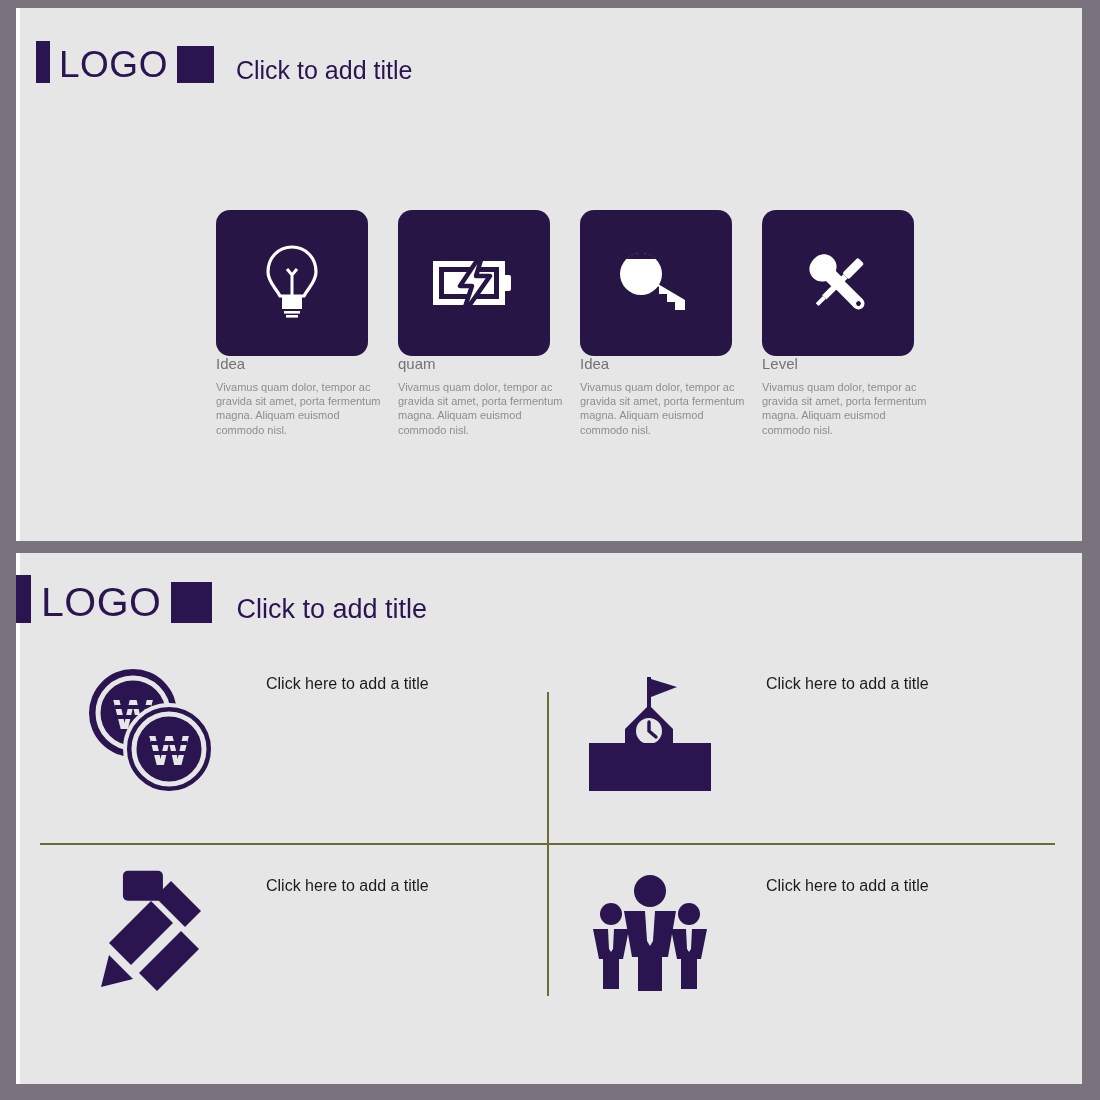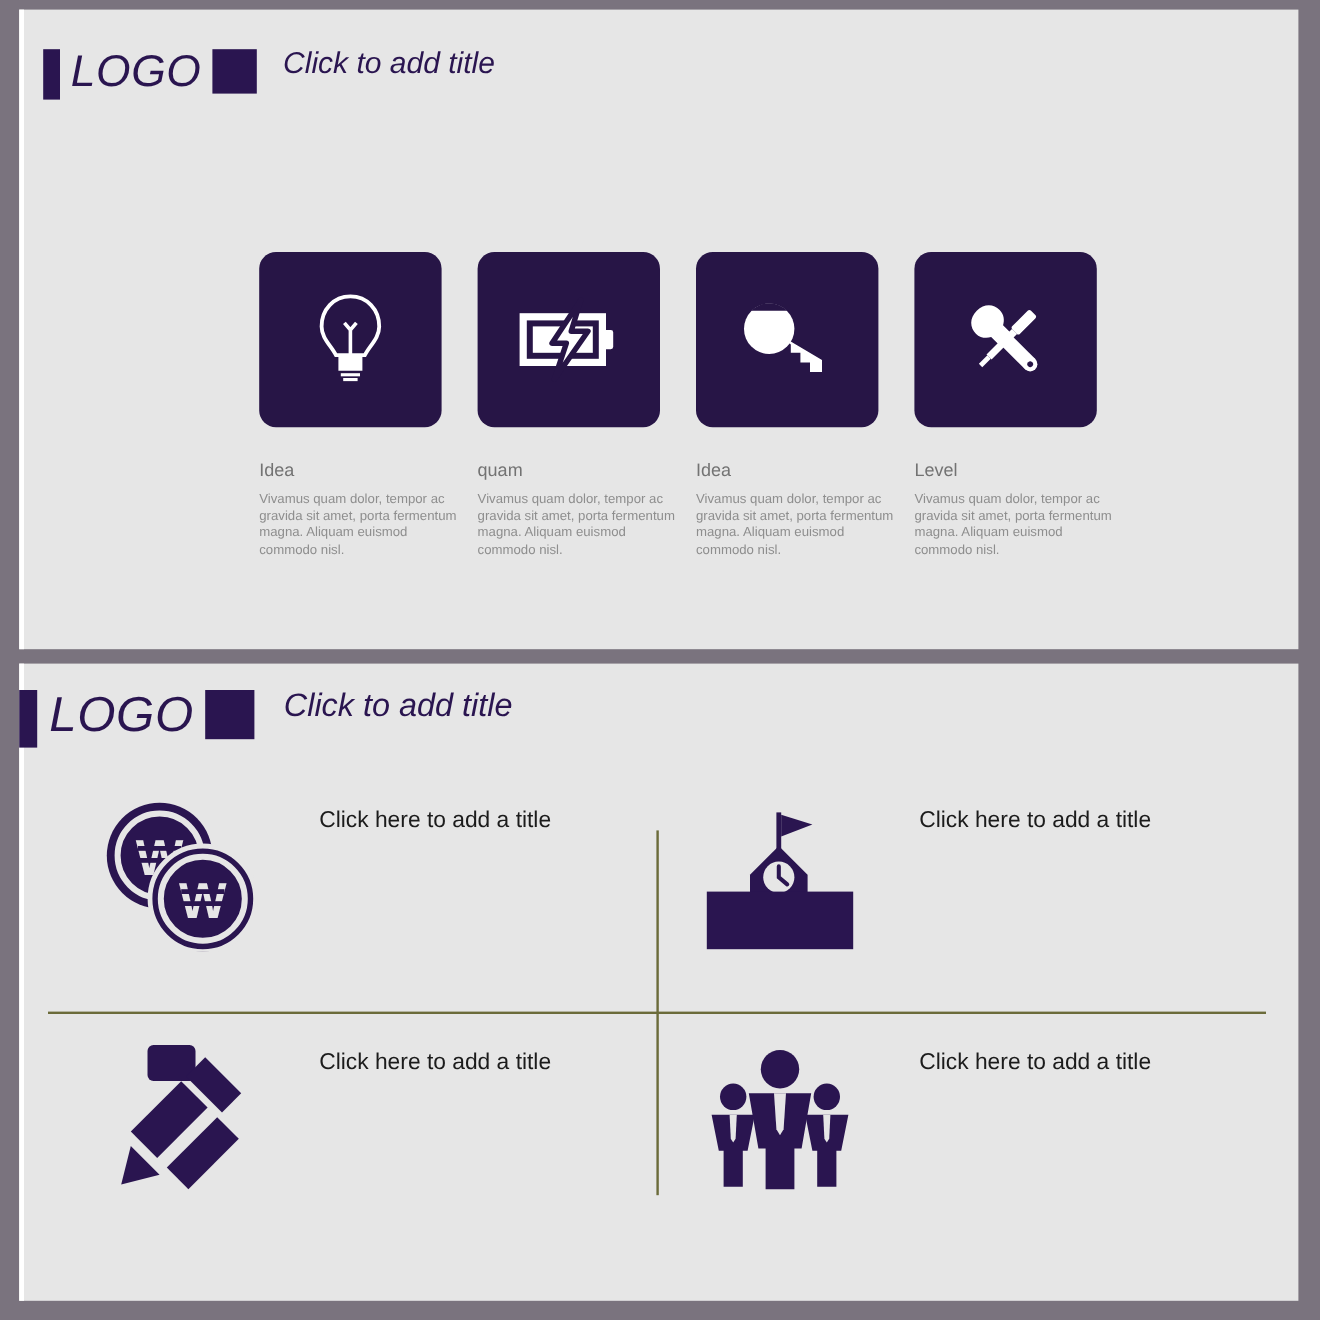--- a/index.html
+++ b/index.html
@@ -15,21 +15,21 @@
   .slide{
     position:absolute;
     background:#e6e6e6;
     border-left:4px solid #ffffff;
     box-sizing:border-box;
   }
   #slide1{left:16px;top:8px;width:1066px;height:533px;}
   #slide2{left:16px;top:553px;width:1066px;height:531px;}
 
   
-  .hdr{position:absolute;display:flex;align-items:flex-start;font-style:italic;}
+  .hdr{position:absolute;display:flex;align-items:flex-end;}
   .hdr-bar{background:#2a1550;}
   .hdr-logo{
     color:#2a1550;letter-spacing:.5px;line-height:1;
     font-weight:400;
   }
   .hdr-sq{background:#2a1550;}
   .hdr-title{color:#2a1550;font-weight:400;line-height:1;}
 
   #hdr1{left:16px;top:33px;}
   #hdr1 .hdr-bar{width:14px;height:42px;}
@@ -46,35 +46,35 @@
   
   .cards{position:absolute;left:196px;top:202px;display:flex;}
   .card-col{width:182px;margin-right:0;}
   .card-col + .card-col{margin-left:0;}
   .card{
     width:152px;height:146px;border-radius:14px;background:#271546;
     display:flex;align-items:center;justify-content:center;
   }
   .card svg{display:block;}
   .card-title{
-    margin-top:29px;color:#737373;font-size:15px;line-height:1;
+    color:#737373;font-size:15px;line-height:1;
   }
   .card-body{
     margin-top:9px;color:#8e8e8e;font-size:11px;line-height:14.2px;
     width:168px;
   }
 
   
   .q-hline{position:absolute;left:40px;top:843px;width:1015px;height:2px;background:#6b6b3a;}
   .q-vline{position:absolute;left:547px;top:692px;width:2px;height:304px;background:#6b6b3a;}
 
   .quad{position:absolute;display:flex;align-items:flex-start;}
   .quad-icon{width:180px;display:flex;justify-content:center;align-items:flex-start;}
   .quad-text{
-    color:#1c1c1c;font-size:19px;line-height:25px;width:210px;margin-top:6px;
+    color:#1c1c1c;font-size:16px;line-height:25px;width:210px;margin-top:6px;
   }
   #q1{left:60px;top:665px;}
   #q2{left:560px;top:665px;}
   #q3{left:60px;top:867px;}
   #q4{left:560px;top:867px;}
   #q1 .quad-icon{margin-right:26px;}
   #q2 .quad-icon{margin-right:26px;}
   #q3 .quad-icon{margin-right:26px;}
   #q4 .quad-icon{margin-right:26px;}
 </style>

